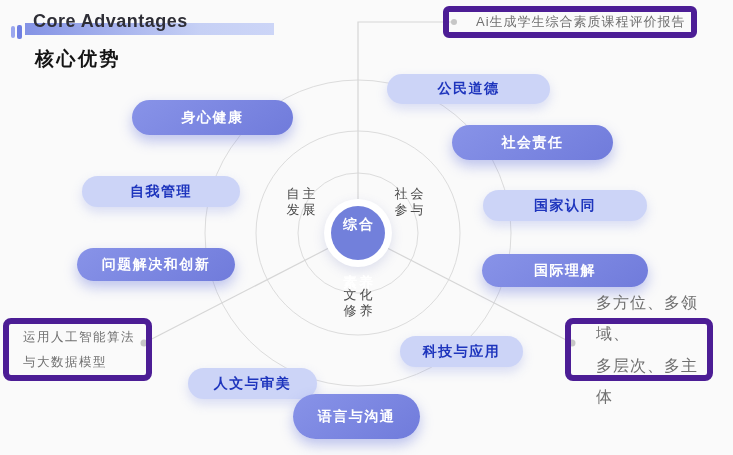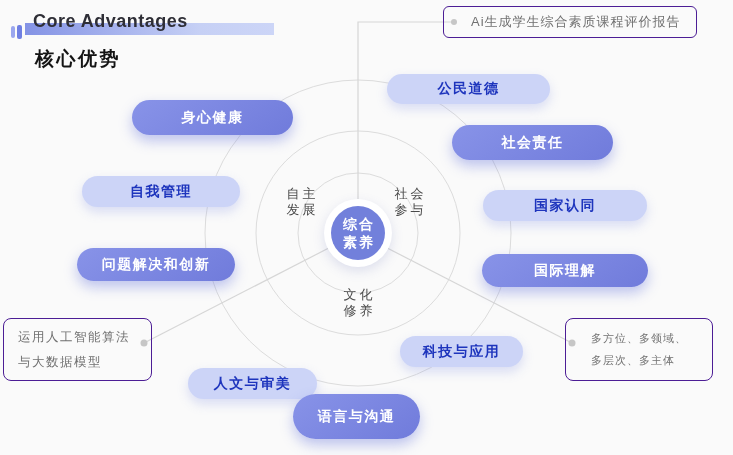--- a/index.html
+++ b/index.html
@@ -25,21 +25,21 @@
     color:#141414;letter-spacing:2.5px;z-index:2;}
   
   svg.lines{position:absolute;left:0;top:0;z-index:0;}
   
   .center-halo{position:absolute;left:324px;top:199px;width:68px;height:68px;
     border-radius:50%;background:#ffffff;box-shadow:0 4px 12px rgba(90,100,180,.18);z-index:3;}
   .center-circle{position:absolute;left:331px;top:206px;width:54px;height:54px;
     border-radius:50%;background:var(--center-circle);color:#fff;z-index:4;
     display:flex;flex-direction:column;align-items:center;justify-content:center;
     font-size:14px;font-weight:bold;letter-spacing:2px;line-height:1.3;}
-  .center-circle span{display:block;padding-left:2px;}
+  .center-circle span{display:block;padding-left:2px;margin-top:40px;}
   
   .sector-label{position:absolute;width:62px;text-align:center;color:#4a4a4a;
     font-size:13px;line-height:1.25;letter-spacing:3px;z-index:3;}
   #sector-self-development{left:270px;top:186px;}
   #sector-social-participation{left:378px;top:186px;}
   #sector-cultural-cultivation{left:327px;top:287px;}
   .sector-label span{display:block;padding-left:3px;}
   
   .pill{position:absolute;border-radius:999px;display:flex;align-items:center;
     justify-content:center;font-weight:bold;font-size:14px;letter-spacing:1.5px;z-index:5;}
@@ -51,30 +51,30 @@
   #pill-civic-morality{left:387px;top:74px;width:163px;height:30px;}
   #pill-social-responsibility{left:452px;top:125px;width:161px;height:35px;}
   #pill-self-management{left:82px;top:176px;width:158px;height:31px;}
   #pill-national-identity{left:483px;top:190px;width:164px;height:31px;}
   #pill-problem-solving-innovation{left:77px;top:248px;width:158px;height:33px;}
   #pill-international-understanding{left:482px;top:254px;width:166px;height:33px;}
   #pill-humanities-aesthetics{left:188px;top:336px;width:129px;height:31px;margin-top:32px;}
   #pill-technology-application{left:400px;top:336px;width:123px;height:31px;}
   #pill-language-communication{left:293px;top:394px;width:127px;height:45px;}
   
-  .callout{position:absolute;border:1px solid #4c1d95;border-radius:8px;
+  .callout{position:absolute;border:6px solid #4c1d95;border-radius:8px;
     background:transparent;color:#707070;z-index:6;}
   #callout-report{left:443px;top:6px;width:254px;height:32px;border-radius:6px;
     display:flex;align-items:center;padding-left:27px;font-size:13px;letter-spacing:1px;}
   #callout-algorithm{left:3px;top:318px;width:149px;height:63px;
     display:flex;flex-direction:column;justify-content:center;padding-left:14px;
     font-size:12.5px;line-height:1.95;letter-spacing:1.5px;}
   #callout-dimensions{left:565px;top:318px;width:148px;height:63px;
     display:flex;flex-direction:column;justify-content:center;padding-left:25px;
-    font-size:11px;line-height:1.95;letter-spacing:1px;}
+    font-size:16px;line-height:1.95;letter-spacing:1px;}
 </style>
 </head>
 <body>
 
 <svg class="lines" width="733" height="455" viewBox="0 0 733 455">
   <g fill="none" stroke="#dcdcdc" stroke-width="1">
     <circle cx="358" cy="233" r="60"></circle>
     <circle cx="358" cy="233" r="102"></circle>
     <circle cx="358" cy="233" r="153"></circle>
   </g>

